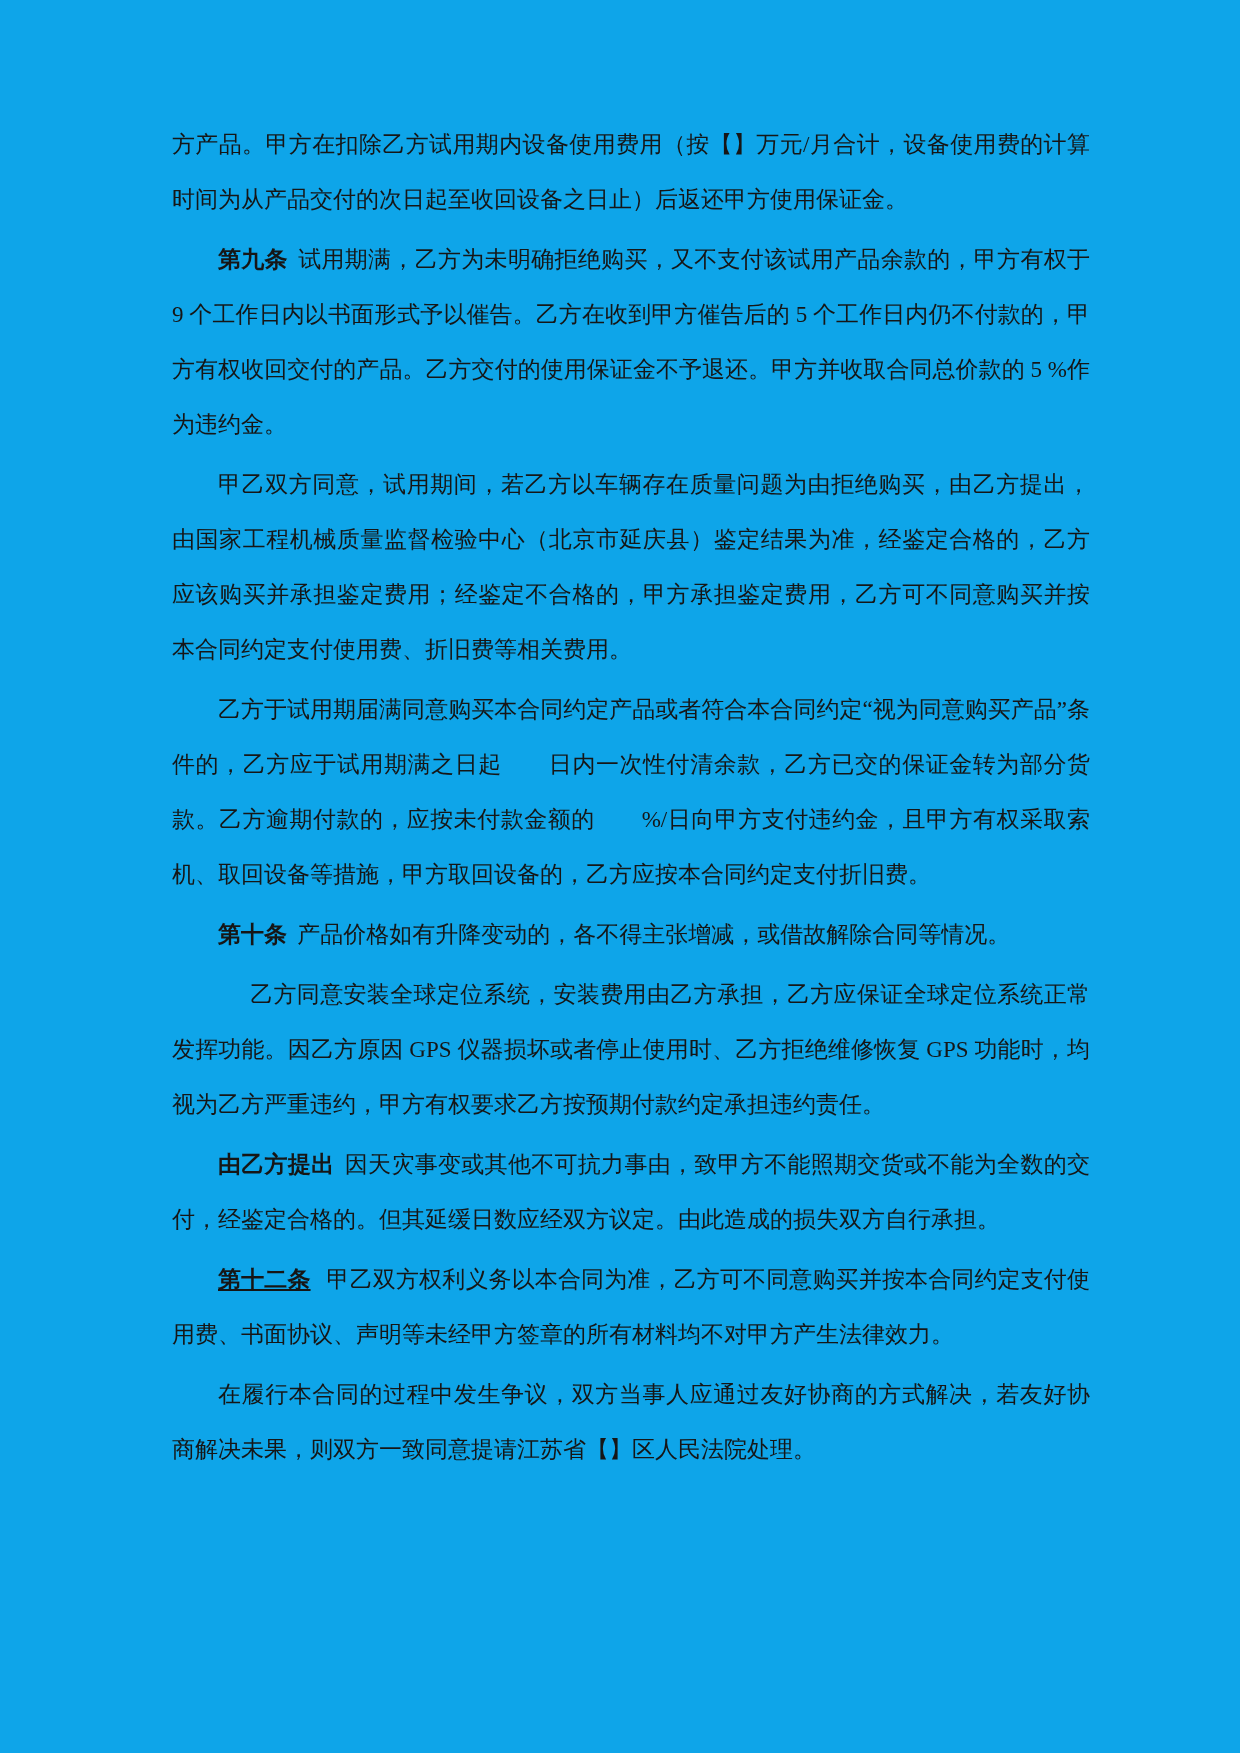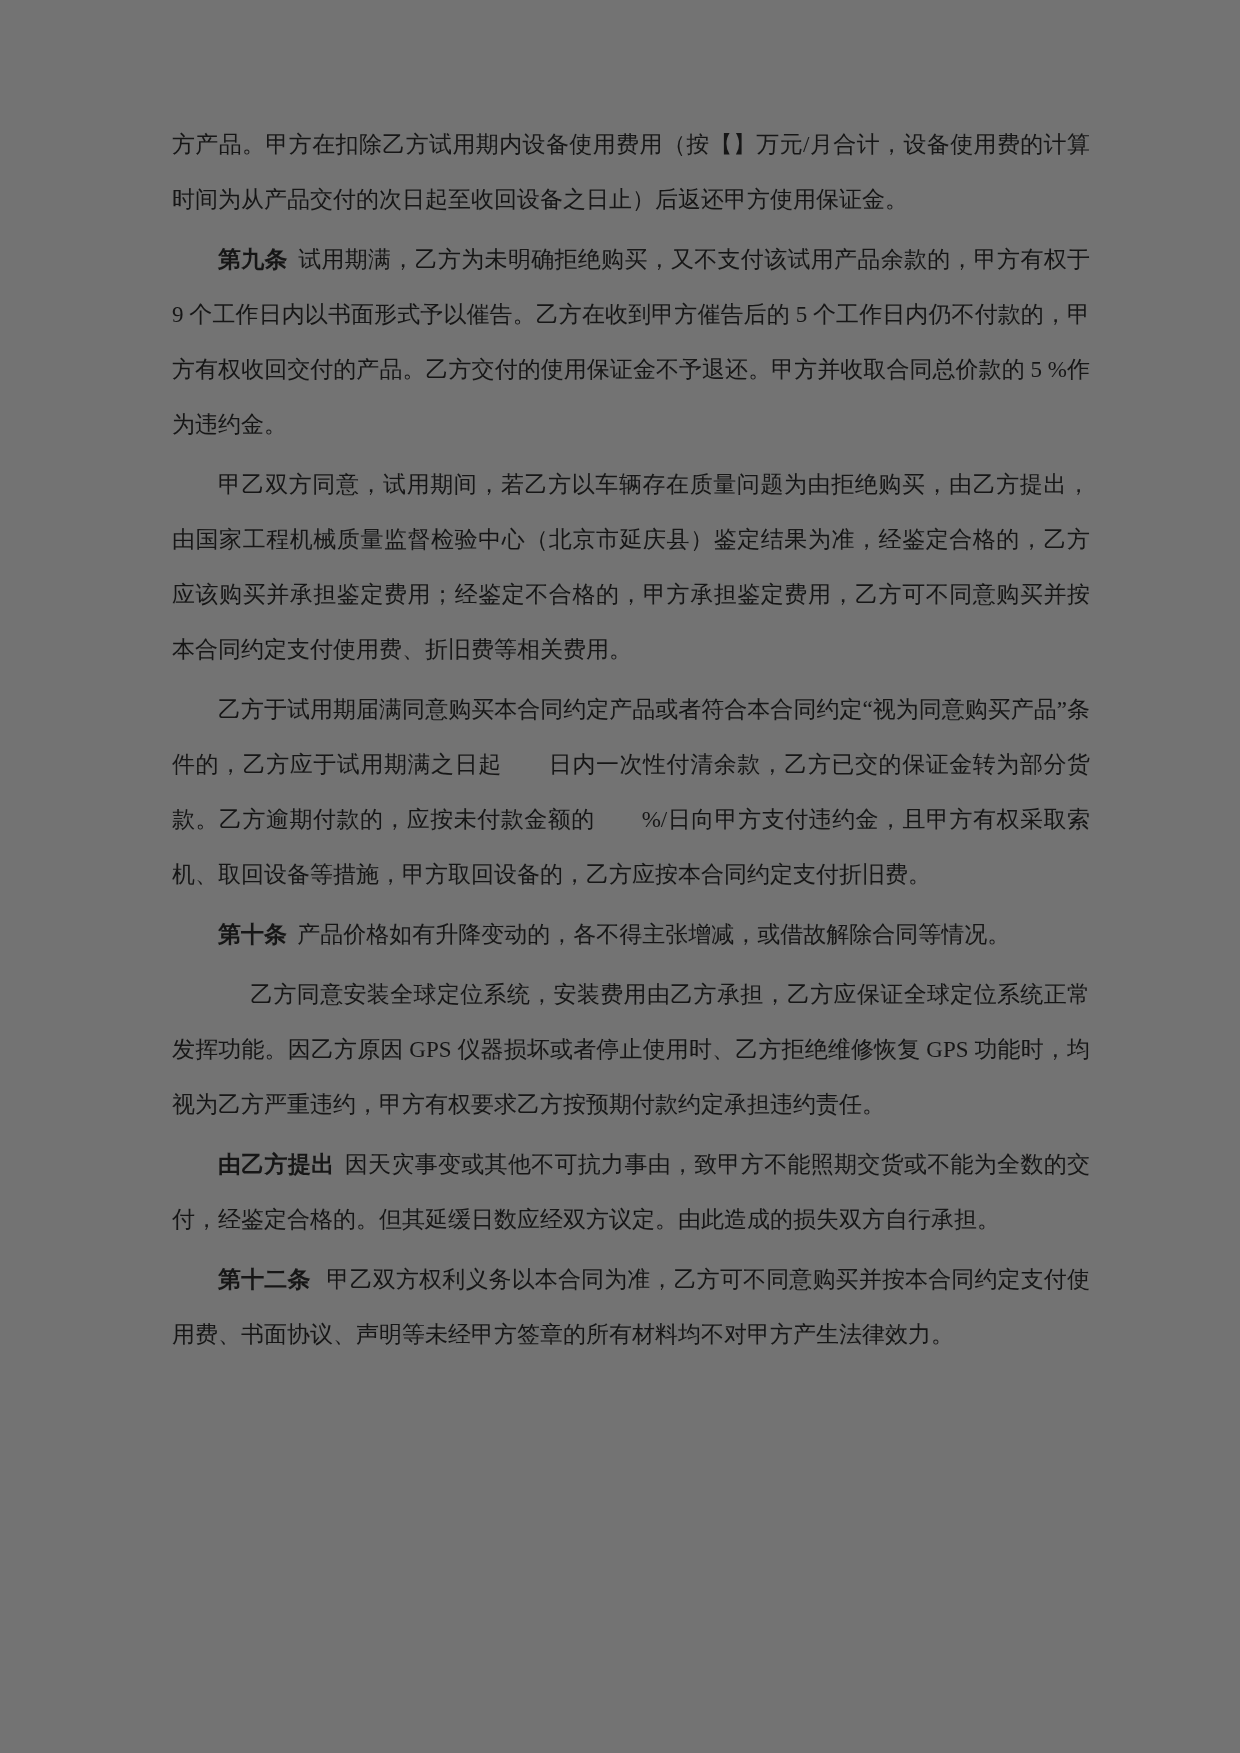--- a/index.html
+++ b/index.html
@@ -13,37 +13,37 @@
     position: relative;
     overflow: hidden;
     font-family: "Liberation Serif", "DejaVu Serif", serif;
     color: #161616;
   }
   .page {
     box-sizing: border-box;
     width: 1240px;
     height: 1753px;
     padding: 117px 150px 0 172px;
-    background: #737373;
+    background: #0ea5e9;
   }
   p.para {
     margin: 0 0 5px 0;
     font-size: 23px;
     line-height: 55px;
     text-align: justify;
     text-indent: 2em;
     word-break: break-all;
   }
   p.no-indent   { text-indent: 0; }
   p.deep-indent { text-indent: 3.4em; }
   .para-lead {
     font-weight: 700;
     margin-right: 0.45em;
   }
-  .para-lead.no-gap { margin-right: 16px; }
+  .para-lead.no-gap { margin-right: 16px; text-decoration: underline; }
   .para-lead:empty  { display: none; }
 </style>
 </head>
 <body>
 
 <div class="page">
 
   <p class="para no-indent">
     <span>方产品。甲方在扣除乙方试用期内设备使用费用（按【】万元/月合计，设备使用费的计算时间为从产品交付的次日起至收回设备之日止）后返还甲方使用保证金。</span>
   </p>
@@ -69,15 +69,18 @@
   </p>
 
   <p class="para">
     <span class="para-lead">由乙方提出</span><span>因天灾事变或其他不可抗力事由，致甲方不能照期交货或不能为全数的交付，经鉴定合格的。但其延缓日数应经双方议定。由此造成的损失双方自行承担。</span>
   </p>
 
   <p class="para">
     <span class="para-lead no-gap">第十二条</span><span>甲乙双方权利义务以本合同为准，乙方可不同意购买并按本合同约定支付使用费、书面协议、声明等未经甲方签章的所有材料均不对甲方产生法律效力。</span>
   </p>
 
+  <p class="para">
+    <span>在履行本合同的过程中发生争议，双方当事人应通过友好协商的方式解决，若友好协商解决未果，则双方一致同意提请江苏省【】区人民法院处理。</span>
+  </p>
 
 
 </div>
 
 </body></html>

